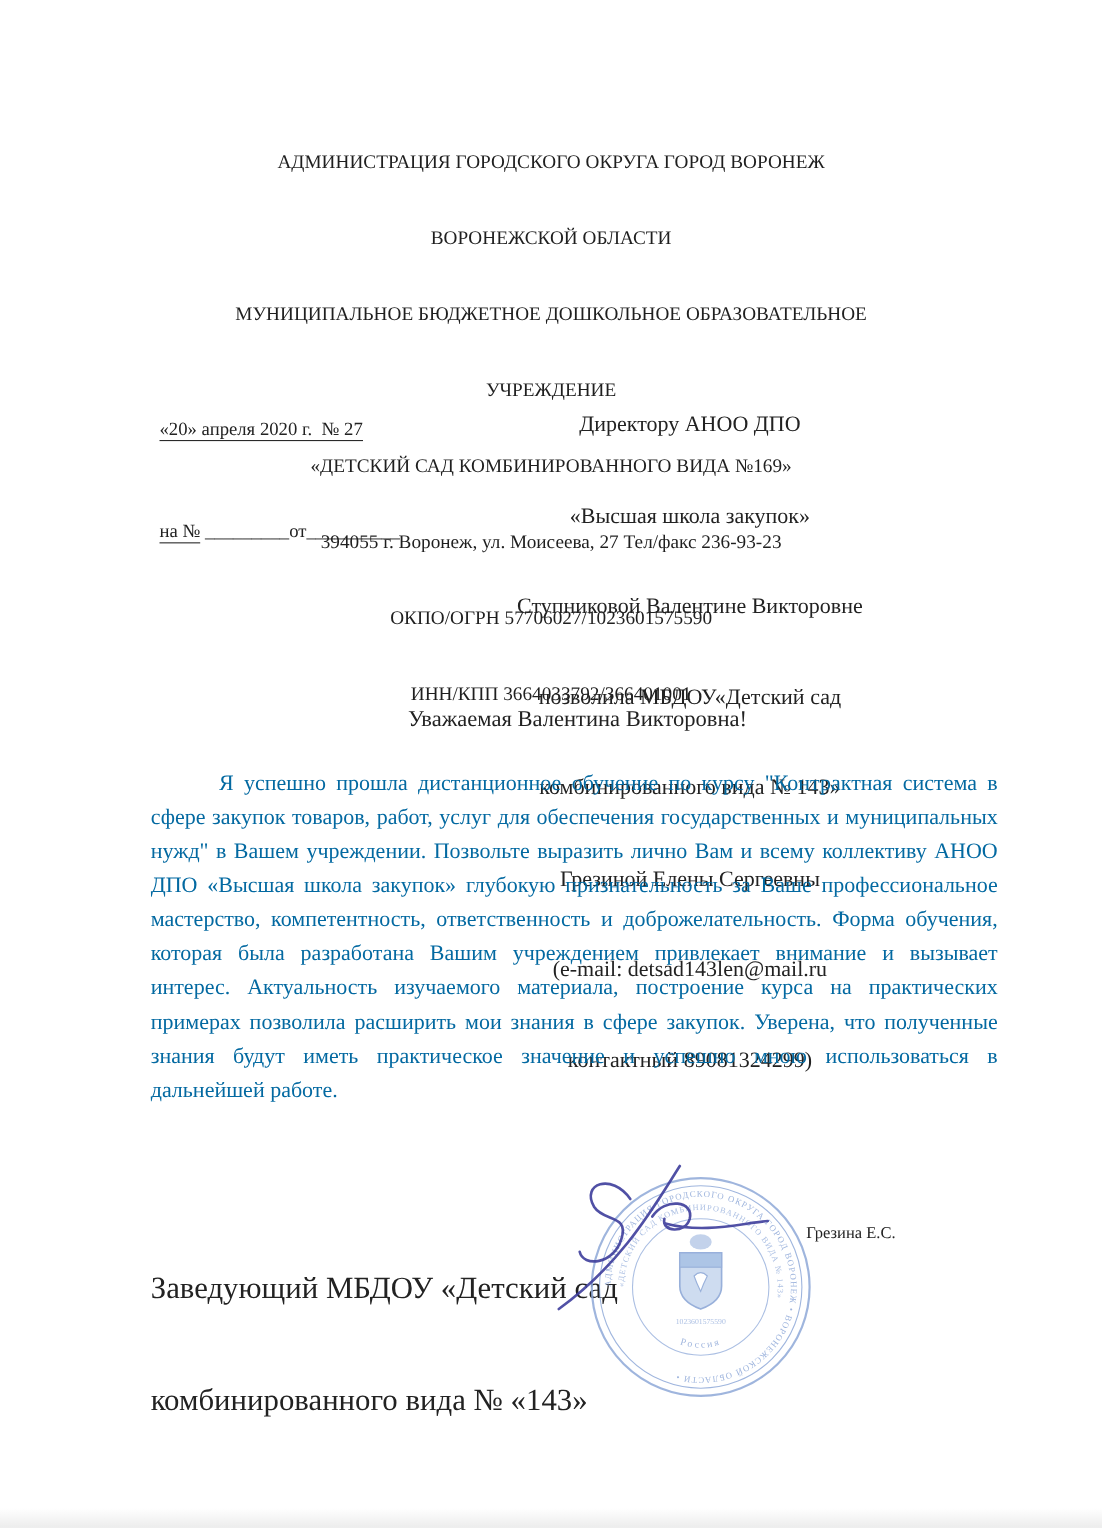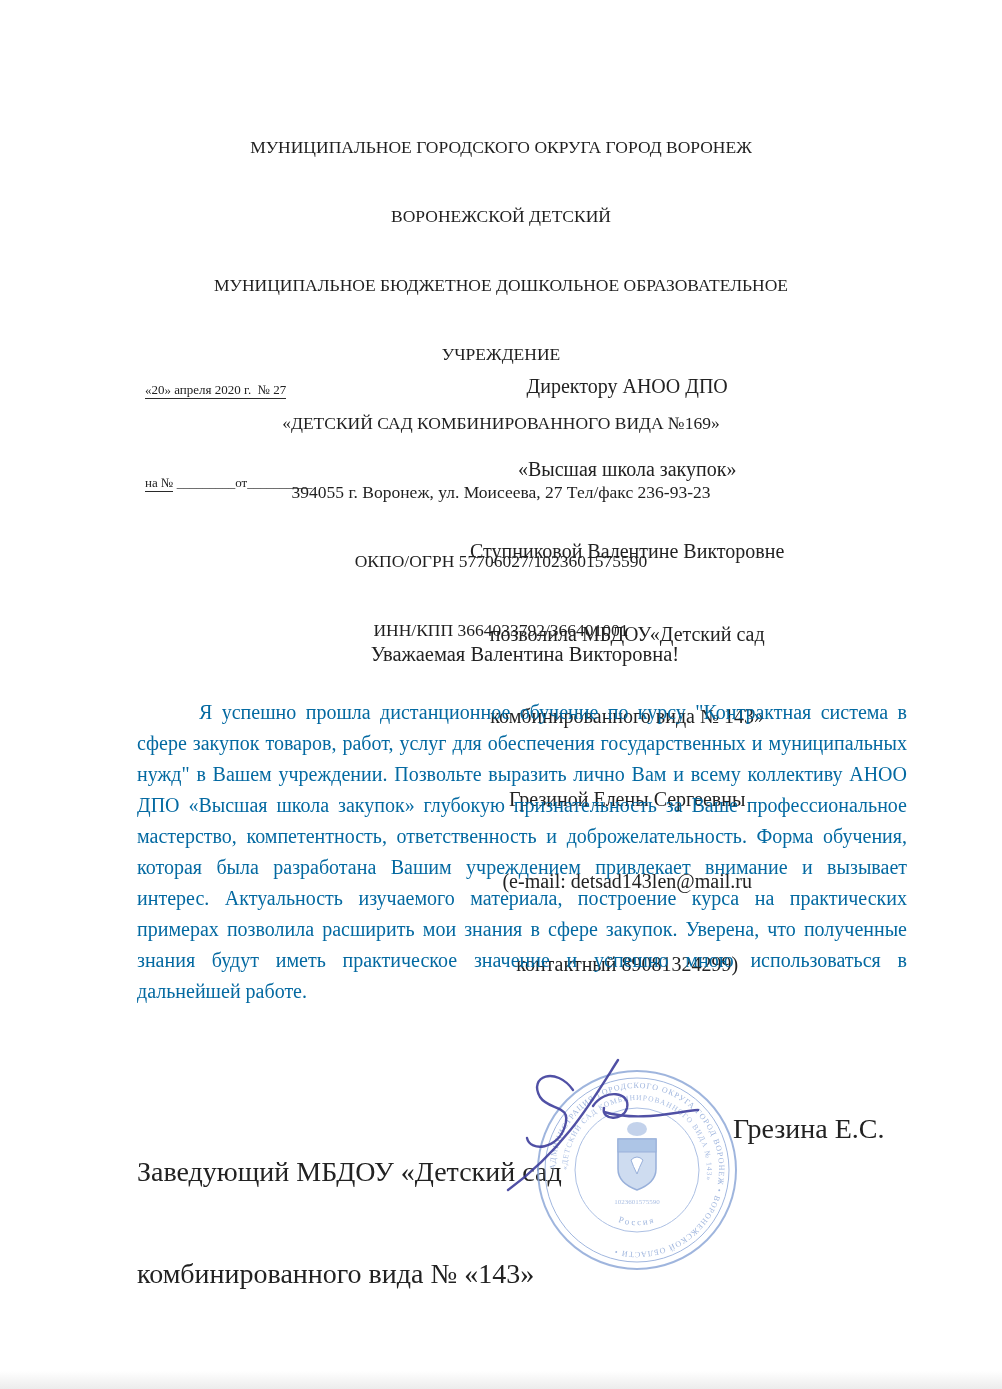--- a/index.html
+++ b/index.html
@@ -19,21 +19,21 @@
     text-align: center;
     font-size: 17.5px;
     line-height: 23px;
     color: #1f1f1f;
     white-space: pre;
   }
   
   .ref-block {
     position: absolute;
     left: 145px; top: 312px;
-    font-size: 13px;
+    font-size: 17px;
     line-height: 31px;
     white-space: pre;
   }
   .ref-block .u {
     border-bottom: 1.5px solid #2a2a2a;
     padding-bottom: 1px;
   }
   
   .addressee {
     position: absolute;
@@ -66,21 +66,21 @@
   .sig-title {
     position: absolute;
     left: 137px; top: 1087px;
     font-size: 28px;
     line-height: 34px;
     white-space: pre;
   }
   .sig-name {
     position: absolute;
     left: 733px; top: 1113px;
-    font-size: 28px;
+    font-size: 15px;
   }
   .stamp-svg {
     position: absolute;
     left: 532px; top: 1063px;
     width: 210px; height: 214px;
     opacity: 0.85;
   }
   .ink-svg {
     position: absolute;
     left: 498px; top: 1052px;
@@ -92,22 +92,22 @@
     height: 18px;
     background: linear-gradient(to bottom, rgba(120,120,120,0) 0%, rgba(120,120,120,0.14) 100%);
   }
 </style>
 </head>
 <body>
 
 <div class="page">
 
   <div class="letterhead">
-    <div>МУНИЦИПАЛЬНОЕ ГОРОДСКОГО ОКРУГА ГОРОД ВОРОНЕЖ</div>
-    <div>ВОРОНЕЖСКОЙ ДЕТСКИЙ</div>
+    <div>АДМИНИСТРАЦИЯ ГОРОДСКОГО ОКРУГА ГОРОД ВОРОНЕЖ</div>
+    <div>ВОРОНЕЖСКОЙ ОБЛАСТИ</div>
     <div>МУНИЦИПАЛЬНОЕ БЮДЖЕТНОЕ ДОШКОЛЬНОЕ ОБРАЗОВАТЕЛЬНОЕ</div>
     <div>УЧРЕЖДЕНИЕ</div>
     <div>«ДЕТСКИЙ САД КОМБИНИРОВАННОГО ВИДА №169»</div>
     <div>394055 г. Воронеж, ул. Моисеева, 27 Тел/факс 236-93-23</div>
     <div>ОКПО/ОГРН 57706027/1023601575590</div>
     <div>ИНН/КПП 3664033792/366401001</div>
   </div>
 
   <div class="ref-block">
     <div><span class="u">«20» апреля 2020 г.  № 27</span></div>

